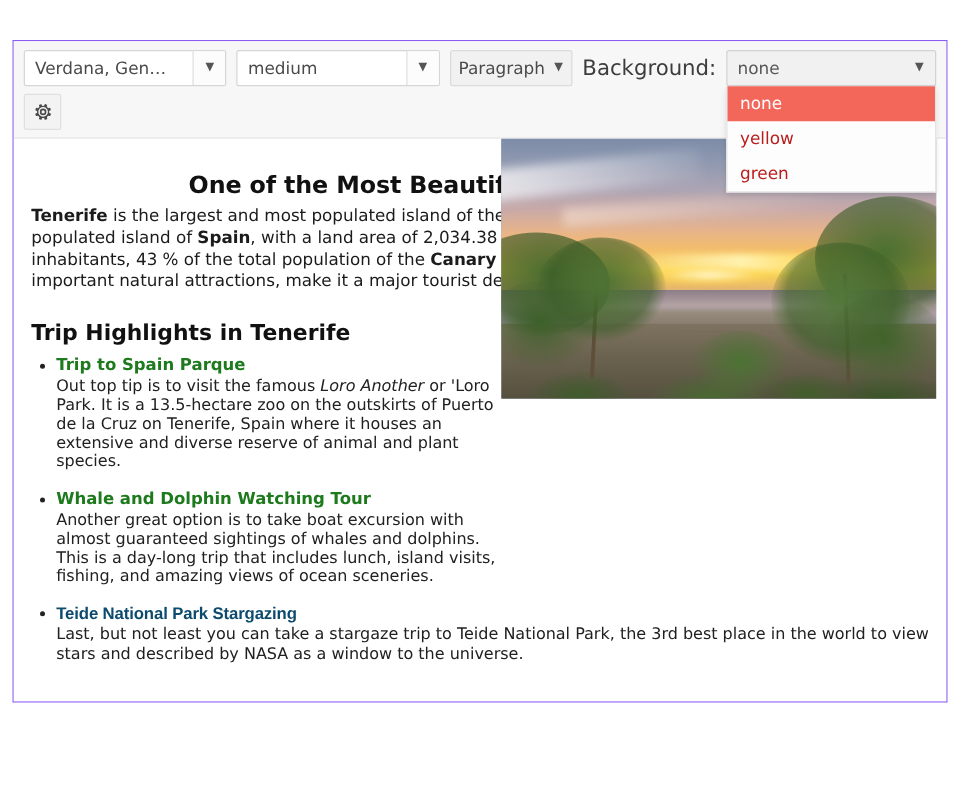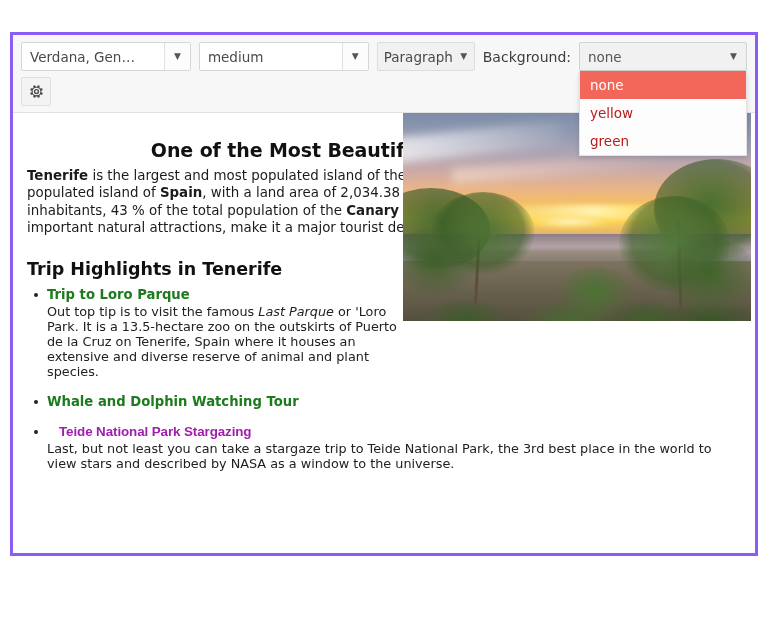--- a/index.html
+++ b/index.html
@@ -15,21 +15,21 @@
     -webkit-font-smoothing: antialiased;
   }
 
   
   .editor {
     position: absolute;
     left: 10px;
     top: 32px;
     width: 748px;
     background: #ffffff;
-    border: 3px solid #8b5cf6;
+    border: 1px solid #8b5cf6;
     box-sizing: border-box;
   }
 
   
   .toolbar {
     background: #f7f7f7;
     border-bottom: 1px solid #e2e2e2;
     padding: 7px 8px 6px 8px;
     box-sizing: border-box;
   }
@@ -81,21 +81,21 @@
   
   .sel-para {
     width: 98px;
     background: #f1f1f1;
     border: 1px solid #dcdcdc;
   }
   .sel-para .sel-val { flex: 1; padding: 0 6px; }
   .sel-para .sel-arrow { border-left: none; background: transparent; width: 20px;}
 
   .bg-label {
-    font-size: 14px;
+    font-size: 17px;
     color: #3d3d3d;
     margin-right: 8px;
     white-space: nowrap;
   }
 
   
   .bg-wrap {
     position: relative;
     width: 168px;
     border-radius: 13px;
@@ -220,25 +220,24 @@
   }
   .b-title {
     font-size: 13.2px;
     font-weight: bold;
     color: #1d7a1d;
     line-height: 16px;
     display: block;
     margin-bottom: 1px;
   }
   .b-title.lite {
-    color: #a21caf;
+    color: #0c4a6e;
     font-family: "Liberation Sans", sans-serif;
     font-size: 13.4px;
     letter-spacing: -0.1px;
-    margin-left: 12px;
   }
   .b-body {
     font-size: 12.8px;
     line-height: 15.2px;
     color: #212121;
     display: block;
   }
   .b-body i { font-style: italic; }
 
   .narrow { max-width: 352px; }
@@ -411,25 +410,26 @@
       <div class="palm palm-l2"></div>
       <div class="palm palm-l3"></div>
       <div class="palm palm-r1"></div>
       <div class="palm palm-r2"></div>
       <div class="palm palm-r3"></div>
       <div class="palm palm-c"></div>
     </div>
 
     <ul class="highlights">
       <li>
-        <span class="b-title">Trip to Loro Parque</span>
-        <span class="b-body narrow"><span>Out top tip is to visit the famous </span><i>Last Parque</i><span> or 'Loro Park. It is a 13.5-hectare zoo on the outskirts of Puerto de la Cruz on Tenerife, Spain where it houses an extensive and diverse reserve of animal and plant species.</span></span>
+        <span class="b-title">Trip to Spain Parque</span>
+        <span class="b-body narrow"><span>Out top tip is to visit the famous </span><i>Loro Another</i><span> or 'Loro Park. It is a 13.5-hectare zoo on the outskirts of Puerto de la Cruz on Tenerife, Spain where it houses an extensive and diverse reserve of animal and plant species.</span></span>
       </li>
       <li>
         <span class="b-title">Whale and Dolphin Watching Tour</span>
+        <span class="b-body narrow">Another great option is to take boat excursion with almost guaranteed sightings of whales and dolphins. This is a day-long trip that includes lunch, island visits, fishing, and amazing views of ocean sceneries.</span>
       </li>
       <li>
         <span class="b-title lite">Teide National Park Stargazing</span>
         <span class="b-body wide">Last, but not least you can take a stargaze trip to Teide National Park, the 3rd best place in the world to view stars and described by NASA as a window to the universe.</span>
       </li>
     </ul>
 
   </div>
 </div>
 

